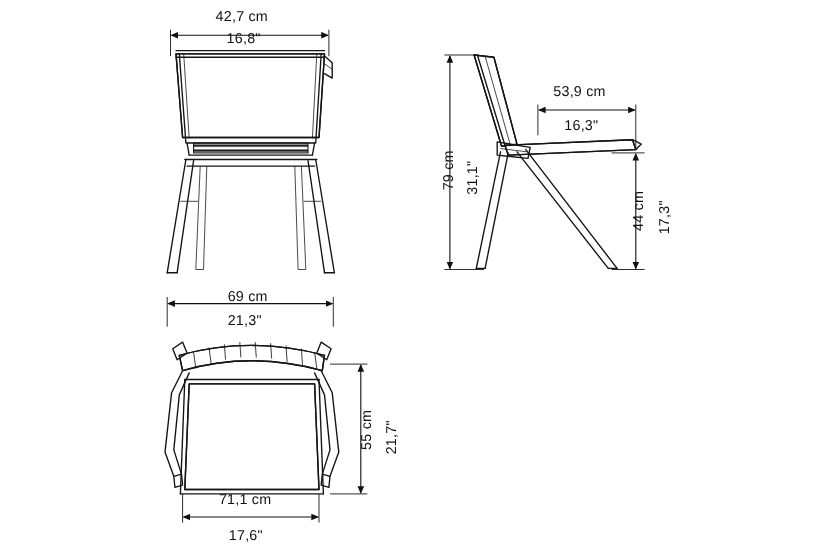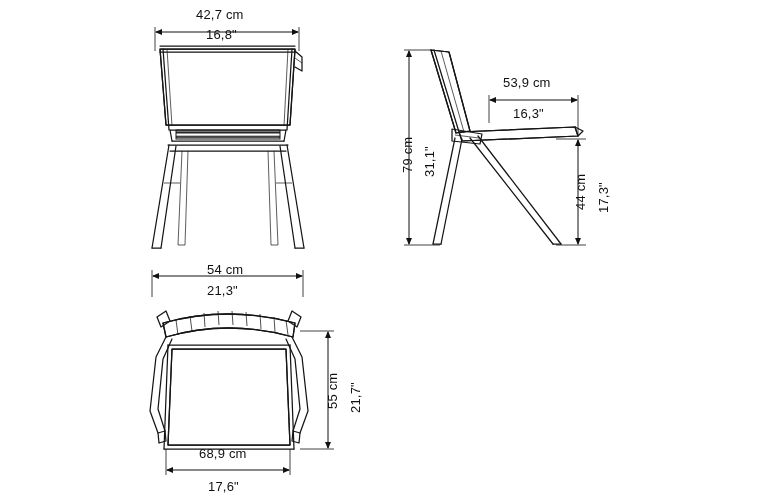--- a/index.html
+++ b/index.html
@@ -242,22 +242,22 @@
 
   <div class="dim-label rot-cw" style="left:400px; top:168px;">79 cm</div>
   <div class="dim-label rot-cw" style="left:422px; top:172px;">31,1"</div>
 
   <div class="dim-label" style="left:503px; top:70px;">53,9 cm</div>
   <div class="dim-label" style="left:513px; top:101px;">16,3"</div>
 
   <div class="dim-label rot-cw" style="left:573px; top:205px;">44 cm</div>
   <div class="dim-label rot-cw" style="left:596px; top:208px;">17,3"</div>
 
-  <div class="dim-label" style="left:207px; top:257px;">54 cm</div>
+  <div class="dim-label" style="left:207px; top:257px;">69 cm</div>
   <div class="dim-label" style="left:207px; top:278px;">21,3"</div>
 
   <div class="dim-label rot-cw" style="left:325px; top:404px;">55 cm</div>
   <div class="dim-label rot-cw" style="left:348px; top:408px;">21,7"</div>
 
-  <div class="dim-label" style="left:199px; top:441px;">68,9 cm</div>
+  <div class="dim-label" style="left:199px; top:441px;">71,1 cm</div>
   <div class="dim-label" style="left:208px; top:474px;">17,6"</div>
 
 </div>
 
 </body></html>

